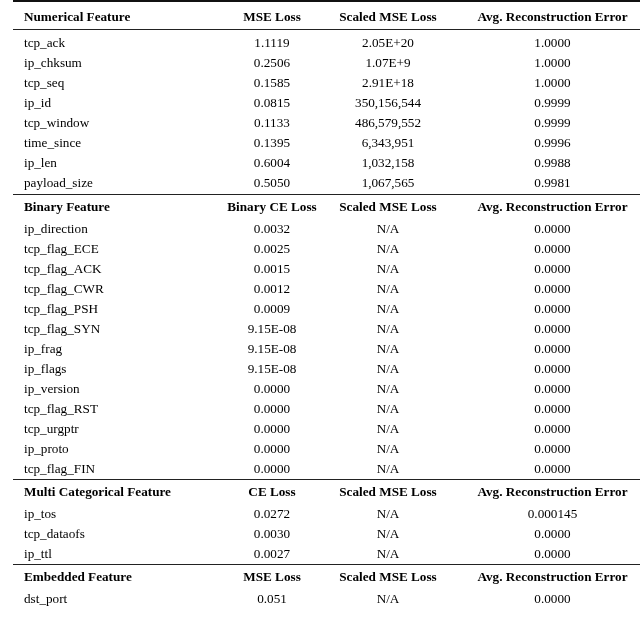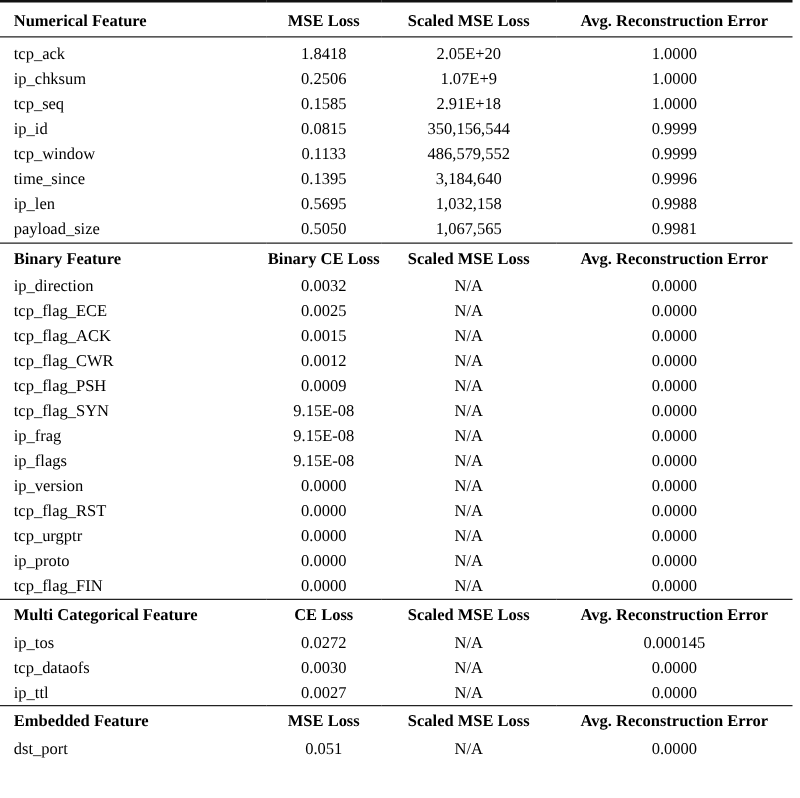--- a/index.html
+++ b/index.html
@@ -11,21 +11,21 @@
     width: 640px;
     height: 638px;
     font-family: "Liberation Serif", "DejaVu Serif", serif;
     color: #000000;
     overflow: hidden;
   }
   .table-wrap {
     width: 640px;
     height: 638px;
     box-sizing: border-box;
-    padding: 0 0;
+    padding: 0 13px;
   }
   table.results {
     width: 634px;
     border-collapse: collapse;
     table-layout: fixed;
     font-size: 13.2px;
   }
   col.c-feature  { width: 213px; }
   col.c-loss     { width: 92px; }
   col.c-scaled   { width: 140px; }
@@ -97,21 +97,21 @@
           <td></td>
           <td></td>
           <td></td>
           <td></td>
         </tr>
         <tr class="spacer-2">
           <td colspan="4"></td>
         </tr>
         <tr class="row">
           <td class="cell-feature">tcp_ack</td>
-          <td class="cell-num">1.8418</td>
+          <td class="cell-num">1.1119</td>
           <td class="cell-num">2.05E+20</td>
           <td class="cell-num">1.0000</td>
         </tr>
         <tr class="row">
           <td class="cell-feature">ip_chksum</td>
           <td class="cell-num">0.2506</td>
           <td class="cell-num">1.07E+9</td>
           <td class="cell-num">1.0000</td>
         </tr>
         <tr class="row">
@@ -128,26 +128,26 @@
         </tr>
         <tr class="row">
           <td class="cell-feature">tcp_window</td>
           <td class="cell-num">0.1133</td>
           <td class="cell-num">486,579,552</td>
           <td class="cell-num">0.9999</td>
         </tr>
         <tr class="row">
           <td class="cell-feature">time_since</td>
           <td class="cell-num">0.1395</td>
-          <td class="cell-num">3,184,640</td>
+          <td class="cell-num">6,343,951</td>
           <td class="cell-num">0.9996</td>
         </tr>
         <tr class="row">
           <td class="cell-feature">ip_len</td>
-          <td class="cell-num">0.5695</td>
+          <td class="cell-num">0.6004</td>
           <td class="cell-num">1,032,158</td>
           <td class="cell-num">0.9988</td>
         </tr>
         <tr class="row">
           <td class="cell-feature">payload_size</td>
           <td class="cell-num">0.5050</td>
           <td class="cell-num">1,067,565</td>
           <td class="cell-num">0.9981</td>
         </tr>
         <tr class="spacer-1">

